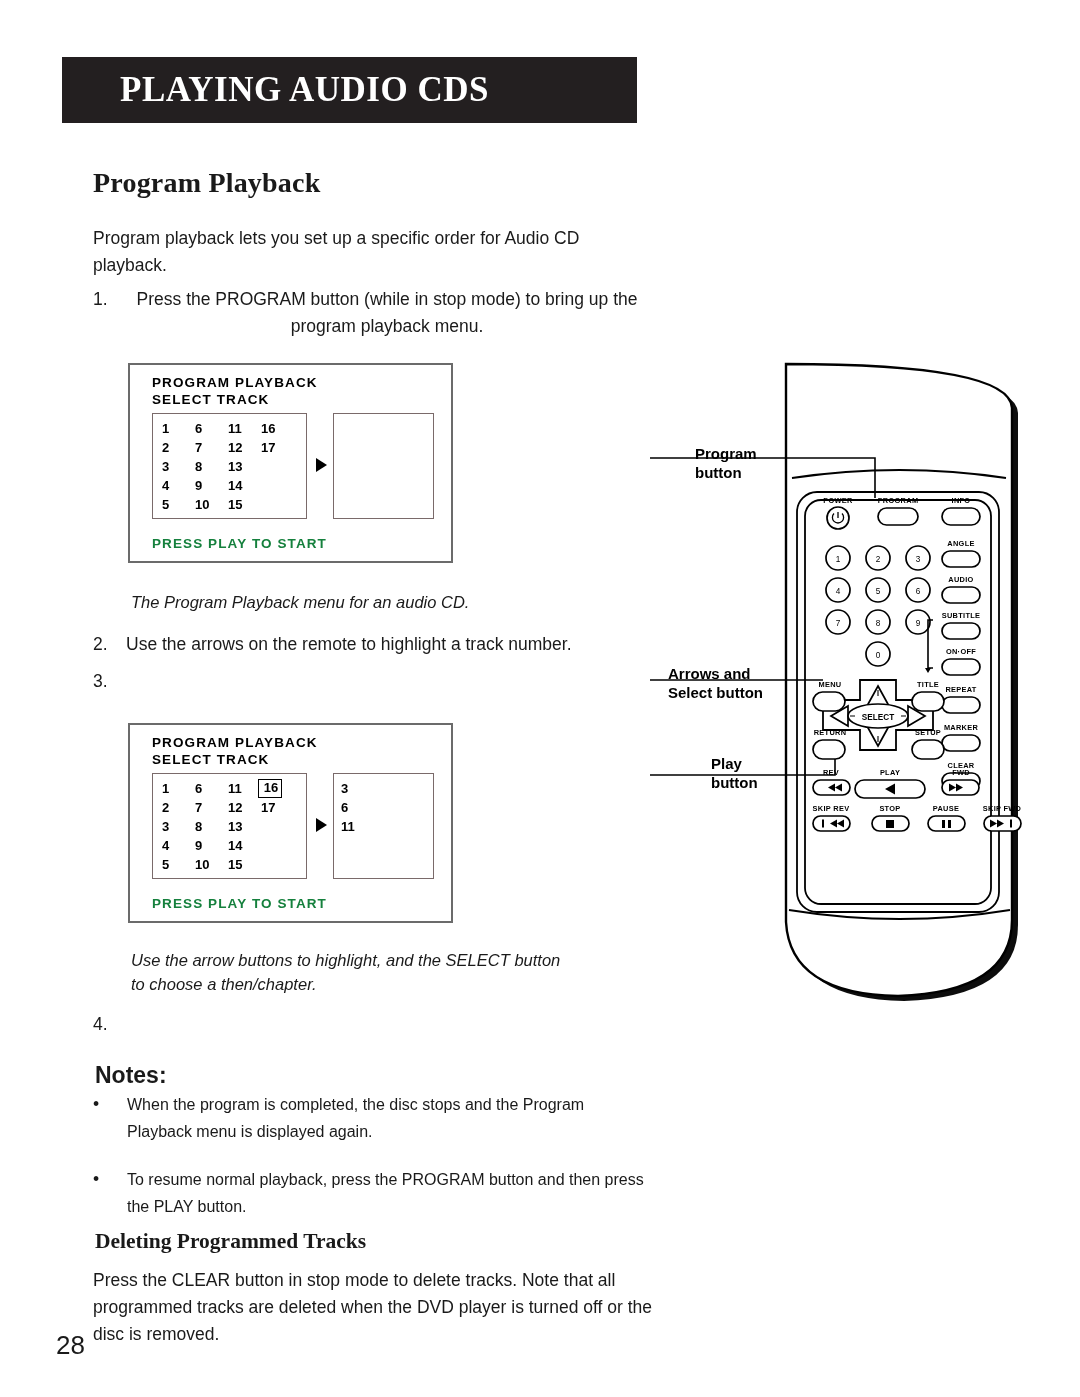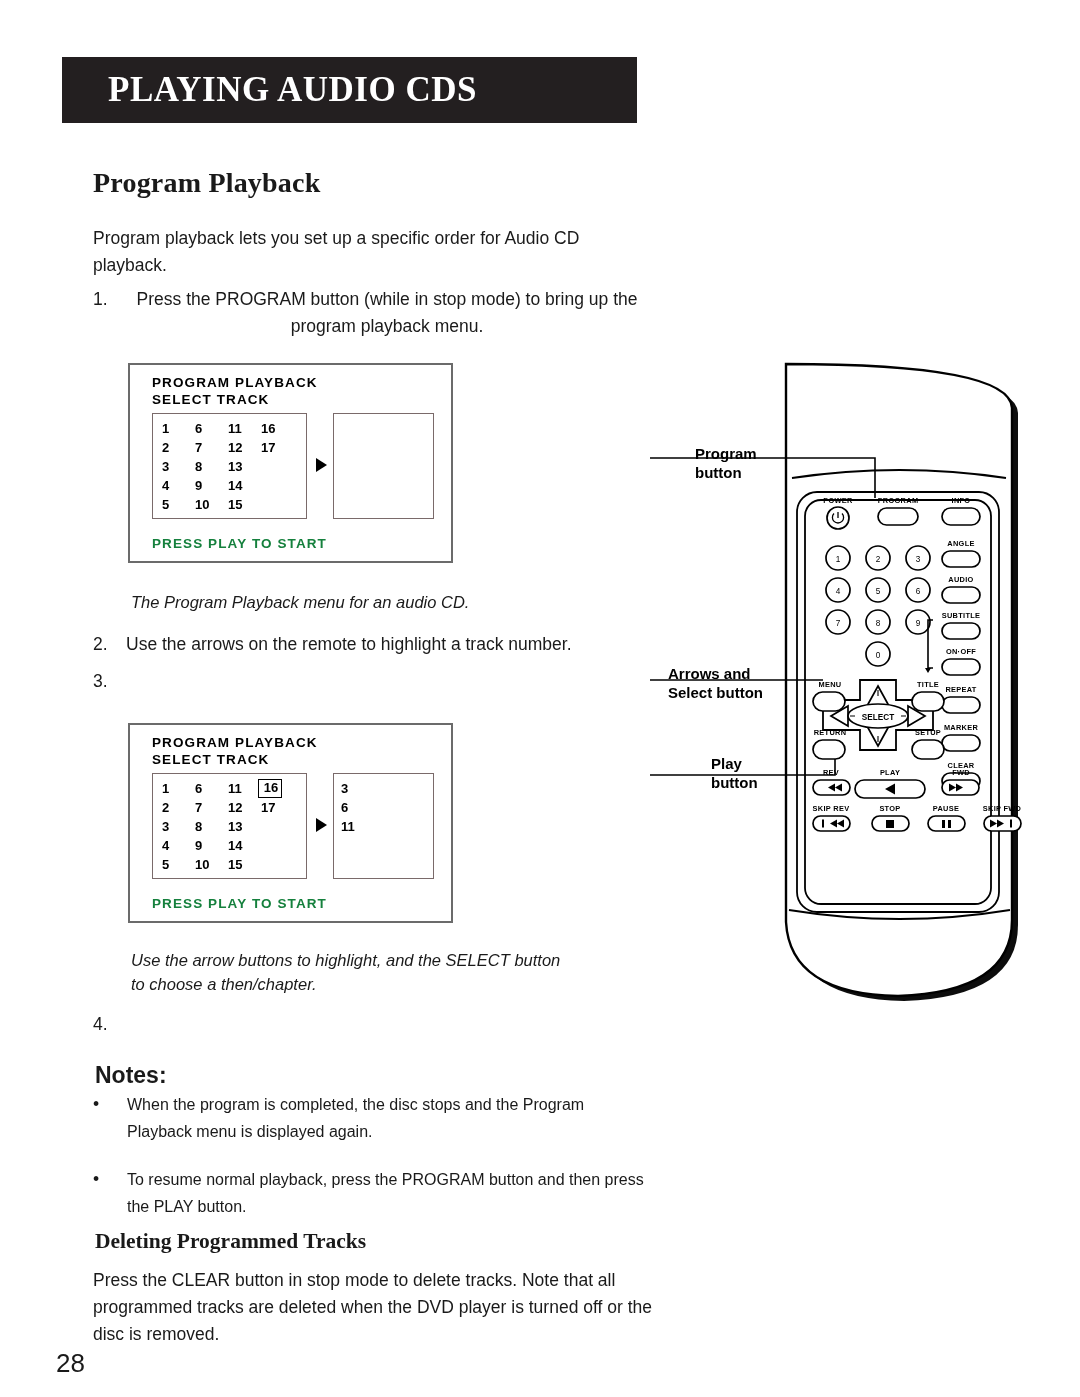--- a/index.html
+++ b/index.html
@@ -20,21 +20,21 @@
     width: 575px; height: 66px;
     background: #231f20;
     display: flex; align-items: center;
   }
   .banner-title {
     color: #ffffff;
     font-family: "Liberation Serif", serif;
     font-weight: bold;
     font-size: 35px;
     letter-spacing: 0.5px;
-    padding-left: 46px;
+    padding-left: 58px;
   }
 
   .h1 {
     position: absolute; left: 93px; top: 167px;
     font-family: "Liberation Serif", serif;
     font-weight: bold; font-size: 28px;
     letter-spacing: 0.2px;
   }
 
   .para {
@@ -154,21 +154,21 @@
 
   .h2-del {
     position: absolute; left: 95px; top: 1229px;
     font-family: "Liberation Serif", serif;
     font-weight: bold; font-size: 21.5px;
   }
   .p-del { left: 93px; top: 1267px; width: 560px; }
 
   .pageno {
     position: absolute; left: 56px; top: 1330px;
-    font-size: 26px; color: #1a1a1a; margin-top: 18px;
+    font-size: 26px; color: #1a1a1a;
   }
 
   
   .remote-wrap { position: absolute; left: 650px; top: 350px; width: 420px; height: 660px; }
   .remote-svg { position: absolute; left: 0; top: 0; }
 
   .callout {
     position: absolute;
     font-size: 15px; font-weight: bold;
     line-height: 19px; color: #000;

